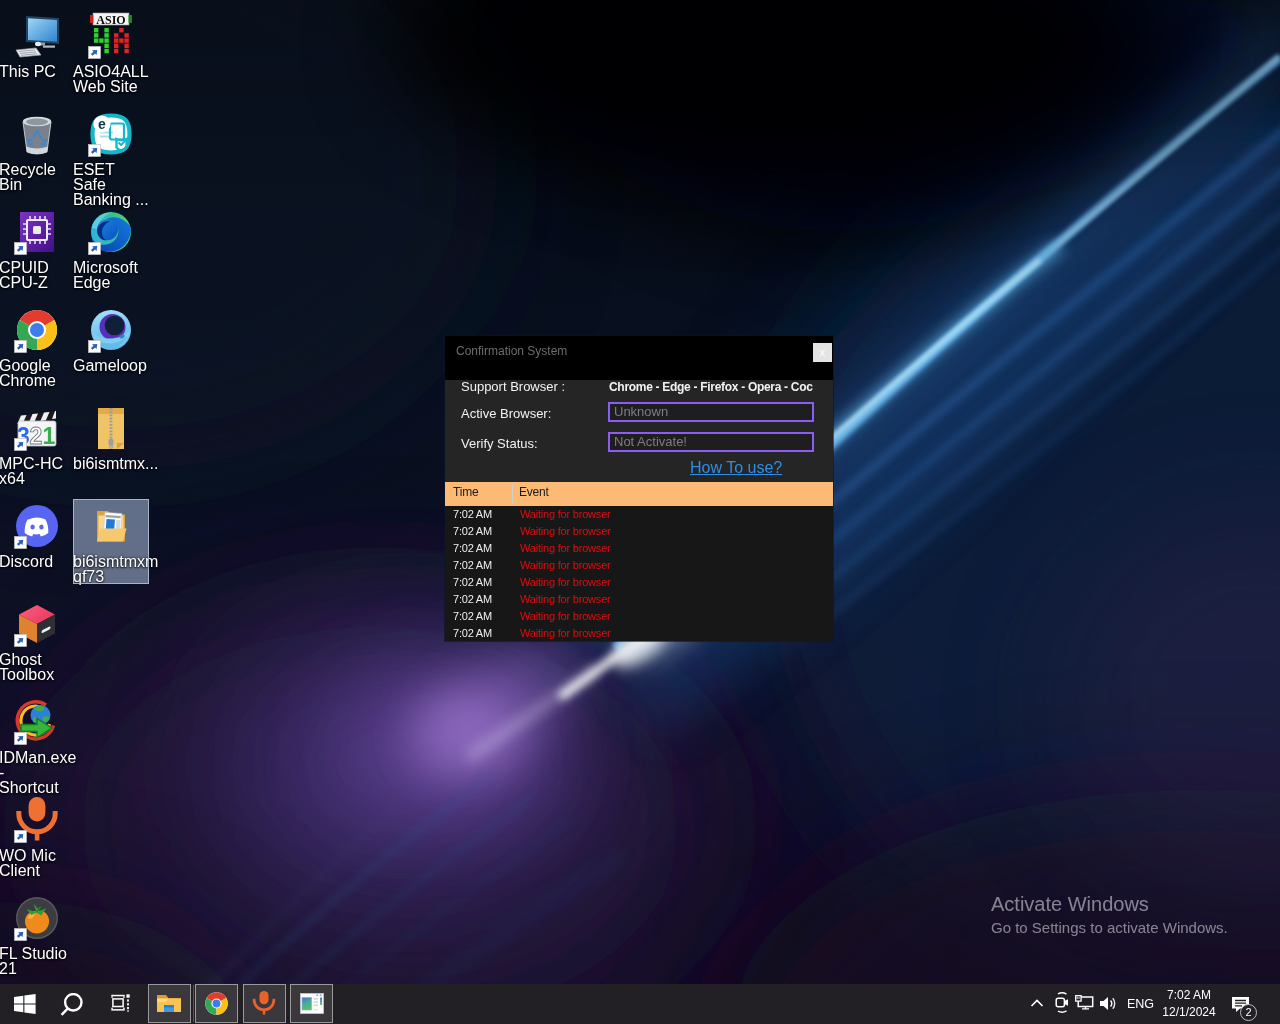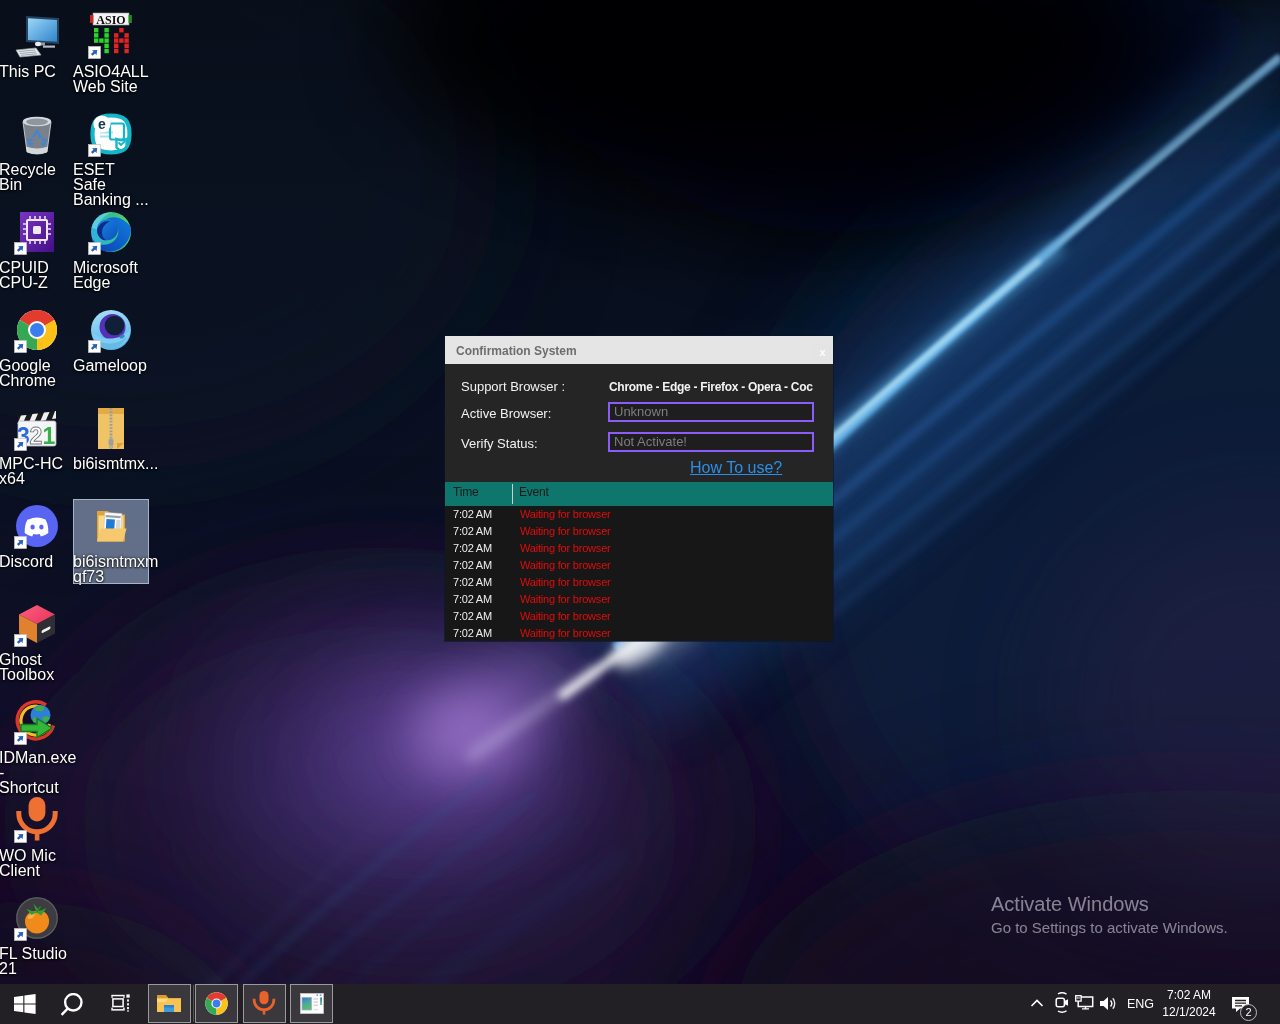--- a/index.html
+++ b/index.html
@@ -8,30 +8,30 @@
 #wall { position:absolute; left:0; top:0; width:1280px; height:1024px; }
 
 .cell { position:absolute; width:76px; text-align:left; }
 .ic { width:48px; height:48px; margin:0 auto; position:relative; }
 .lbl { margin-top:4px; font-size:16px; line-height:15px; color:#fff;
   text-shadow:0 1px 2px rgba(0,0,0,.9), 0 0 3px rgba(0,0,0,.8); }
 .badge { position:absolute; left:1px; bottom:1px; width:13px; height:13px; }
 
 #dlg { position:absolute; left:445px; top:336px; width:388px; height:305px;
   background:#252525; overflow:hidden; box-shadow:0 0 0 1px rgba(10,20,40,.6); }
-#dlg .tbar { height:28px; background:#e5e5e5; position:relative;font-weight:bold; }
+#dlg .tbar { height:44px; background:#000000; position:relative; }
 #dlg .tbar .t { position:absolute; left:11px; top:0; line-height:30px; font-size:12px; color:#6d6d6d; }
 #dlg .tbar .x { position:absolute; right:1px; top:7px; width:19px; height:19px; background:#e4e4e4;
   color:#fdfdfd; font-size:11px; text-align:center; line-height:18px; }
 #dlg .row { position:absolute; left:16px; color:#f2f2f2; font-size:13px; }
 #dlg .inp { position:absolute; left:163px; width:206px; height:20px; background:#1e1e1e;
   border:2px solid #8b5cf6; color:#7d7d7d; font-size:13px; line-height:16px; padding-left:4px; }
 #dlg .link { position:absolute; left:245px; top:123px; font-size:16px; color:#2b8fe8;
   text-decoration:underline; }
-#dlg .thead { position:absolute; left:0; top:146px; width:388px; height:24px; background:#0f766e; color:#1a1a1a; font-size:12px; letter-spacing:-0.2px; }
+#dlg .thead { position:absolute; left:0; top:146px; width:388px; height:24px; background:#fdba74; color:#1a1a1a; font-size:12px; letter-spacing:-0.2px; }
 #dlg .thead .c1 { position:absolute; left:8px; top:3px; }
 #dlg .thead .c2 { position:absolute; left:74px; top:3px; }
 #dlg .thead .div { position:absolute; left:67px; top:2px; width:1px; height:20px; background:#cfcfcf; }
 #dlg .tbody { position:absolute; left:0; top:170px; width:388px; height:135px; background:#171717; }
 #dlg .tr { height:17px; font-size:11px; letter-spacing:-0.2px; position:relative; }
 #dlg .tr .time { position:absolute; left:8px; top:2px; color:#ededed; }
 #dlg .tr .ev { position:absolute; left:75px; top:2px; color:#e30b0b; }
 
 #act { position:absolute; left:991px; top:893px; color:rgba(230,225,235,.55); }
 #act .l1 { font-size:20px; font-weight:300; }

